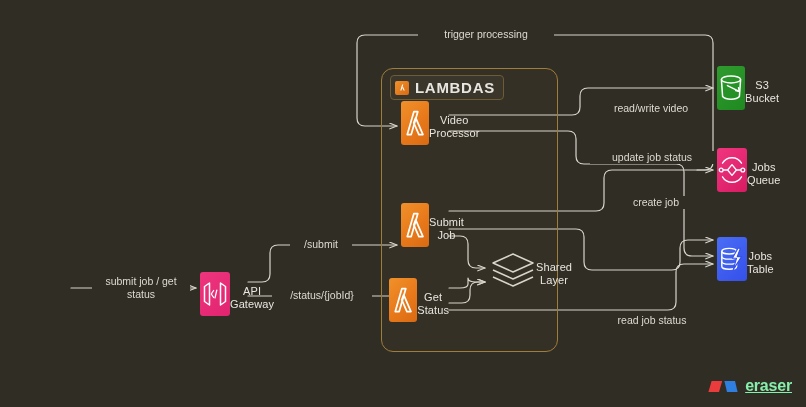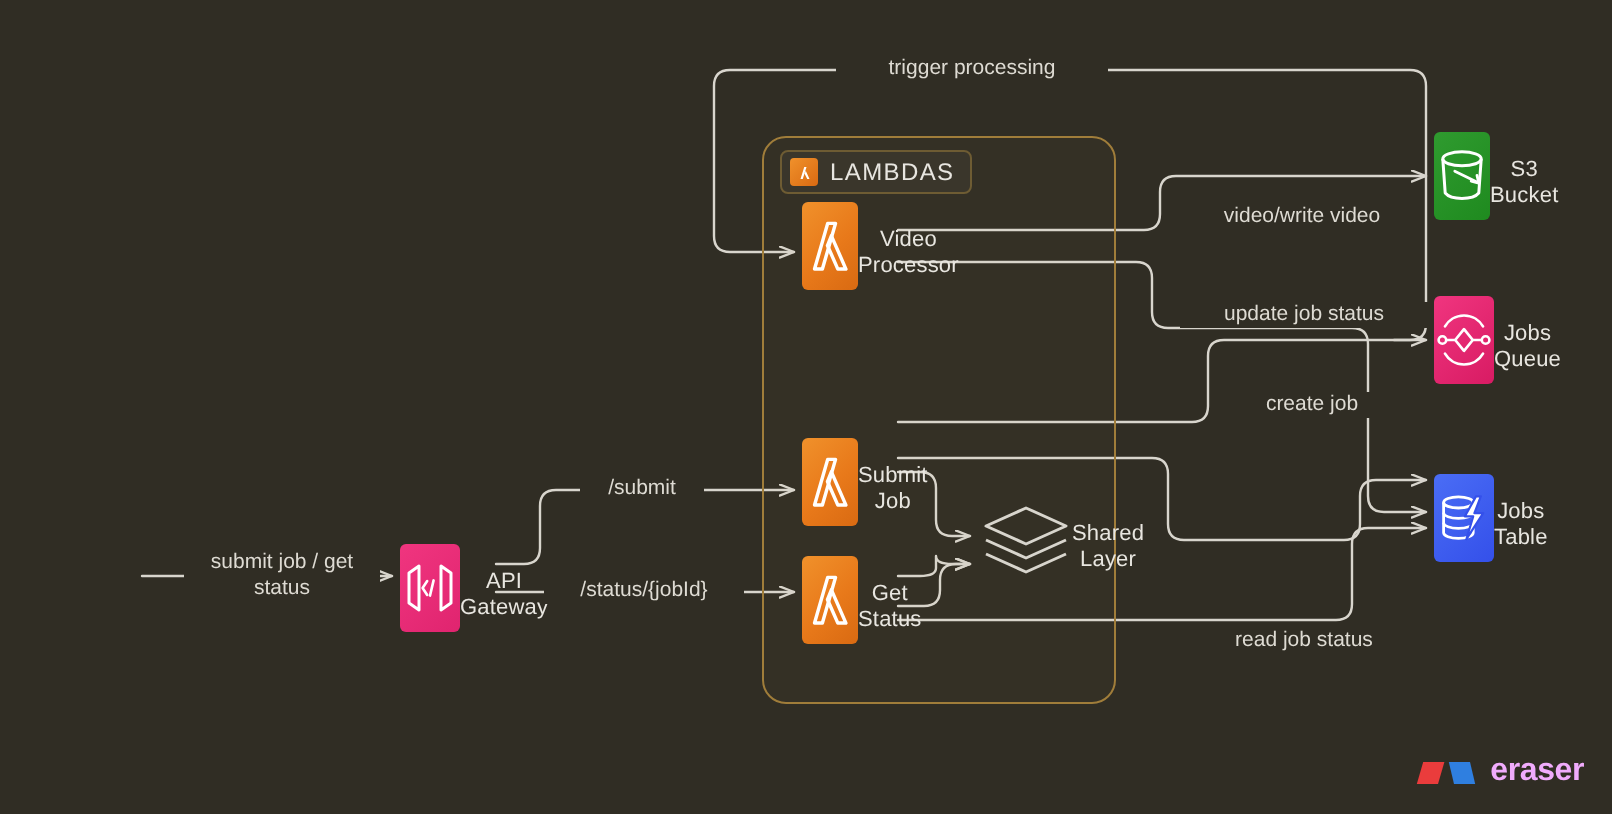--- a/index.html
+++ b/index.html
@@ -46,36 +46,36 @@
     border:1px solid #6e5c33;
     border-radius:4px;
     padding:3px 8px 3px 4px;
   }
   .group-badge .badge-ico{
     width:14px;height:14px;border-radius:2px;
     background:linear-gradient(135deg,#f0912b,#d96a12);
     display:flex;align-items:center;justify-content:center;
   }
   .group-badge .badge-text{
-    color:#e8e6e0;font-size:12px;letter-spacing:.7px;font-weight:400;
+    color:#e8e6e0;font-size:15px;letter-spacing:.7px;font-weight:700;
   }
 
   
   .edge-label{
     position:absolute;color:#dedbd3;font-size:10.5px;line-height:13px;
     text-align:center;white-space:pre-line;
     background:#302d24;padding:0 3px;
   }
 
   
   .watermark{
     position:absolute;right:14px;bottom:12px;
     display:flex;align-items:center;gap:7px;
   }
-  .wm-text{color:#f0abfc;font-size:16px;font-weight:700;letter-spacing:-.2px;}
+  .wm-text{color:#86efac;font-size:16px;font-weight:700;letter-spacing:-.2px;text-decoration:underline;}
 </style>
 </head>
 <body>
 
 <div id="canvas">
 
   <svg class="svg-layer" viewBox="0 0 806 407" xmlns="http://www.w3.org/2000/svg">
     <defs>
       <marker id="arw" markerWidth="9" markerHeight="9" refX="7.6" refY="3.2" orient="auto" markerUnits="userSpaceOnUse">
         <path d="M0.4,0.4 L7.6,3.2 L0.4,6.0" fill="none" stroke="#d8d5cd" stroke-width="1.2" stroke-linecap="round" stroke-linejoin="round"></path>
@@ -138,31 +138,31 @@
     <div class="node-icon lambda-icon">
       <svg width="28" height="30" viewBox="0 0 24 26" aria-hidden="true">
         <path d="M5.3,23 L11.0,3.2 L14.4,3.2 L8.7,23 Z" fill="none" stroke="#fff" stroke-width="1.5" stroke-linejoin="round"></path>
         <path d="M12.6,8.6 L18.9,23 L15.4,23 L10.9,12.8 Z" fill="none" stroke="#fff" stroke-width="1.5" stroke-linejoin="round"></path>
       </svg>
     </div>
     <div class="node-label">Video
 Processor</div>
   </div>
 
-  <div class="node" style="left:401px;top:203px;width:48px;margin-top:16px;">
+  <div class="node" style="left:401px;top:203px;width:48px;">
     <div class="node-icon lambda-icon">
       <svg width="28" height="30" viewBox="0 0 24 26" aria-hidden="true">
         <path d="M5.3,23 L11.0,3.2 L14.4,3.2 L8.7,23 Z" fill="none" stroke="#fff" stroke-width="1.5" stroke-linejoin="round"></path>
         <path d="M12.6,8.6 L18.9,23 L15.4,23 L10.9,12.8 Z" fill="none" stroke="#fff" stroke-width="1.5" stroke-linejoin="round"></path>
       </svg>
     </div>
     <div class="node-label">Submit Job</div>
   </div>
 
-  <div class="node" style="left:401px;top:278px;width:48px;">
+  <div class="node" style="left:401px;top:278px;width:48px;justify-content:flex-end;">
     <div class="node-icon lambda-icon">
       <svg width="28" height="30" viewBox="0 0 24 26" aria-hidden="true">
         <path d="M5.3,23 L11.0,3.2 L14.4,3.2 L8.7,23 Z" fill="none" stroke="#fff" stroke-width="1.5" stroke-linejoin="round"></path>
         <path d="M12.6,8.6 L18.9,23 L15.4,23 L10.9,12.8 Z" fill="none" stroke="#fff" stroke-width="1.5" stroke-linejoin="round"></path>
       </svg>
     </div>
     <div class="node-label">Get Status</div>
   </div>
 
   <div class="node" style="left:490px;top:250px;width:56px;">
@@ -218,21 +218,21 @@
 
   <div class="edge-label" style="left:92px;top:275px;width:92px;">submit job / get
 status</div>
 
   <div class="edge-label" style="left:290px;top:238px;width:56px;">/submit</div>
 
   <div class="edge-label" style="left:272px;top:289px;width:94px;">/status/{jobId}</div>
 
   <div class="edge-label" style="left:418px;top:28px;width:130px;">trigger processing</div>
 
-  <div class="edge-label" style="left:593px;top:102px;width:110px;">video/write video</div>
+  <div class="edge-label" style="left:593px;top:102px;width:110px;">read/write video</div>
 
   <div class="edge-label" style="left:590px;top:151px;width:118px;">update job status</div>
 
   <div class="edge-label" style="left:610px;top:196px;width:86px;">create job</div>
 
 
   <div class="edge-label" style="left:600px;top:314px;width:98px;">read job status</div>
 
   <div class="watermark">
     <svg width="30" height="15" viewBox="0 0 30 15" aria-hidden="true">

